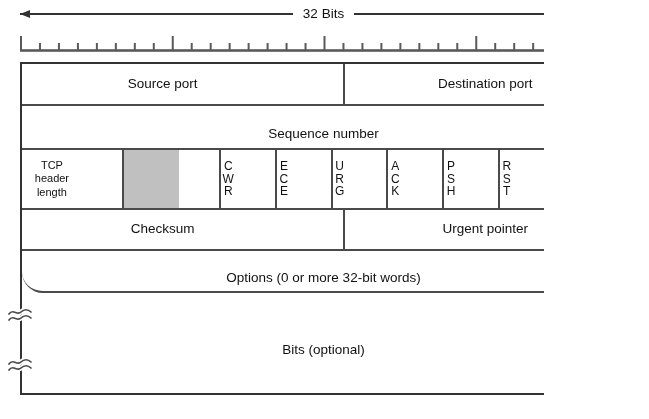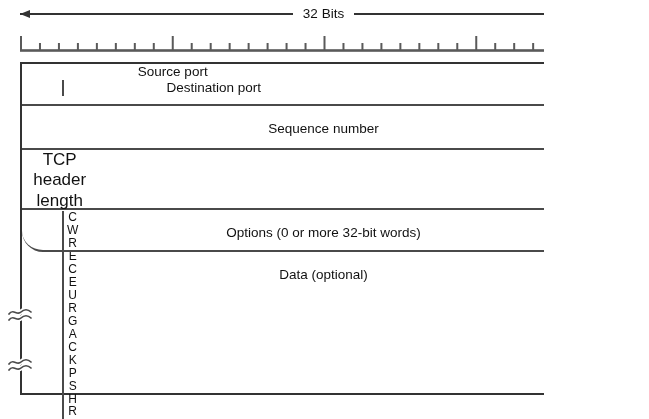--- a/index.html
+++ b/index.html
@@ -23,29 +23,29 @@
   .arrow-line.right .ahead{right:0;border-left:10px solid var(--line-dark);}
   .bits-label{padding:0 10px;font-size:13.5px;white-space:nowrap;}
 
   
   .ruler{position:absolute;left:20px;top:36px;}
 
   
   .box{position:absolute;left:20px;top:62px;width:607px;height:333px;
        border:2px solid var(--line-dark);box-sizing:border-box;
        display:flex;flex-direction:column;background:#fff;}
-  .row{display:flex;box-sizing:border-box;border-bottom:2px solid var(--line-mid);flex-direction:column;}
+  .row{display:flex;box-sizing:border-box;border-bottom:2px solid var(--line-mid);}
   .row:last-child{border-bottom:none;flex:1;}
   .r1{height:42px;} .r2{height:44px;} .r3{height:44px;}
   .r4{height:60px;} .r5{height:41px;} .r6{height:42px;border-radius:21px;}
   .cell{display:flex;align-items:center;justify-content:center;text-align:center;
         box-sizing:border-box;font-size:13.5px;line-height:1.2;}
   .row .cell + .cell{border-left:2px solid var(--line-mid);margin-left:40px;}
   .full{width:100%;margin-top:15px;} .half{width:50%;}
-  .w-hlen{width:12.5%;font-size:17px;white-space:pre-line;}
+  .w-hlen{width:12.5%;font-size:11px;white-space:pre-line;}
   .w-gray{width:11.94%;background:var(--shade);}
   .w-flag{width:3.195%;font-size:12px;line-height:1.08;white-space:pre-line;padding:0;}
   .w-window{width:50%;}
 
   
   .tear{position:absolute;width:24px;height:18px;}
   .tear path{fill:none;stroke-linecap:round;}
   .tear .halo{stroke:#ffffff;stroke-width:5;}
   .tear .wave{stroke:var(--line-mid);stroke-width:1.7;}
   .tear-opt-l{left:8px;top:307px;} .tear-opt-r{left:615px;top:307px;}
@@ -139,27 +139,31 @@
 S
 T</div>
       <div class="cell w-flag">S
 Y
 N</div>
       <div class="cell w-flag">F
 I
 N</div>
     </div>
 
+    <div class="row r5">
+      <div class="cell half">Checksum</div>
+      <div class="cell half">Urgent pointer</div>
+    </div>
 
     <div class="row r6">
       <div class="cell full">Options (0 or more 32-bit words)</div>
     </div>
 
     <div class="row r7">
-      <div class="cell full">Data (optional)</div>
+      <div class="cell full">Bits (optional)</div>
     </div>
   </div>
 
   <svg class="tear tear-opt-l" viewBox="0 0 24 18">
     <path class="halo" d="M1,7 C5,1 9,9 13,5 C16,2 20,2 23,5"></path>
       <path class="wave" d="M1,7 C5,1 9,9 13,5 C16,2 20,2 23,5"></path>
     <path class="halo" d="M1,13 C5,7 9,15 13,11 C16,8 20,8 23,11"></path>
       <path class="wave" d="M1,13 C5,7 9,15 13,11 C16,8 20,8 23,11"></path>
   </svg>
   <svg class="tear tear-opt-r" viewBox="0 0 24 18">

